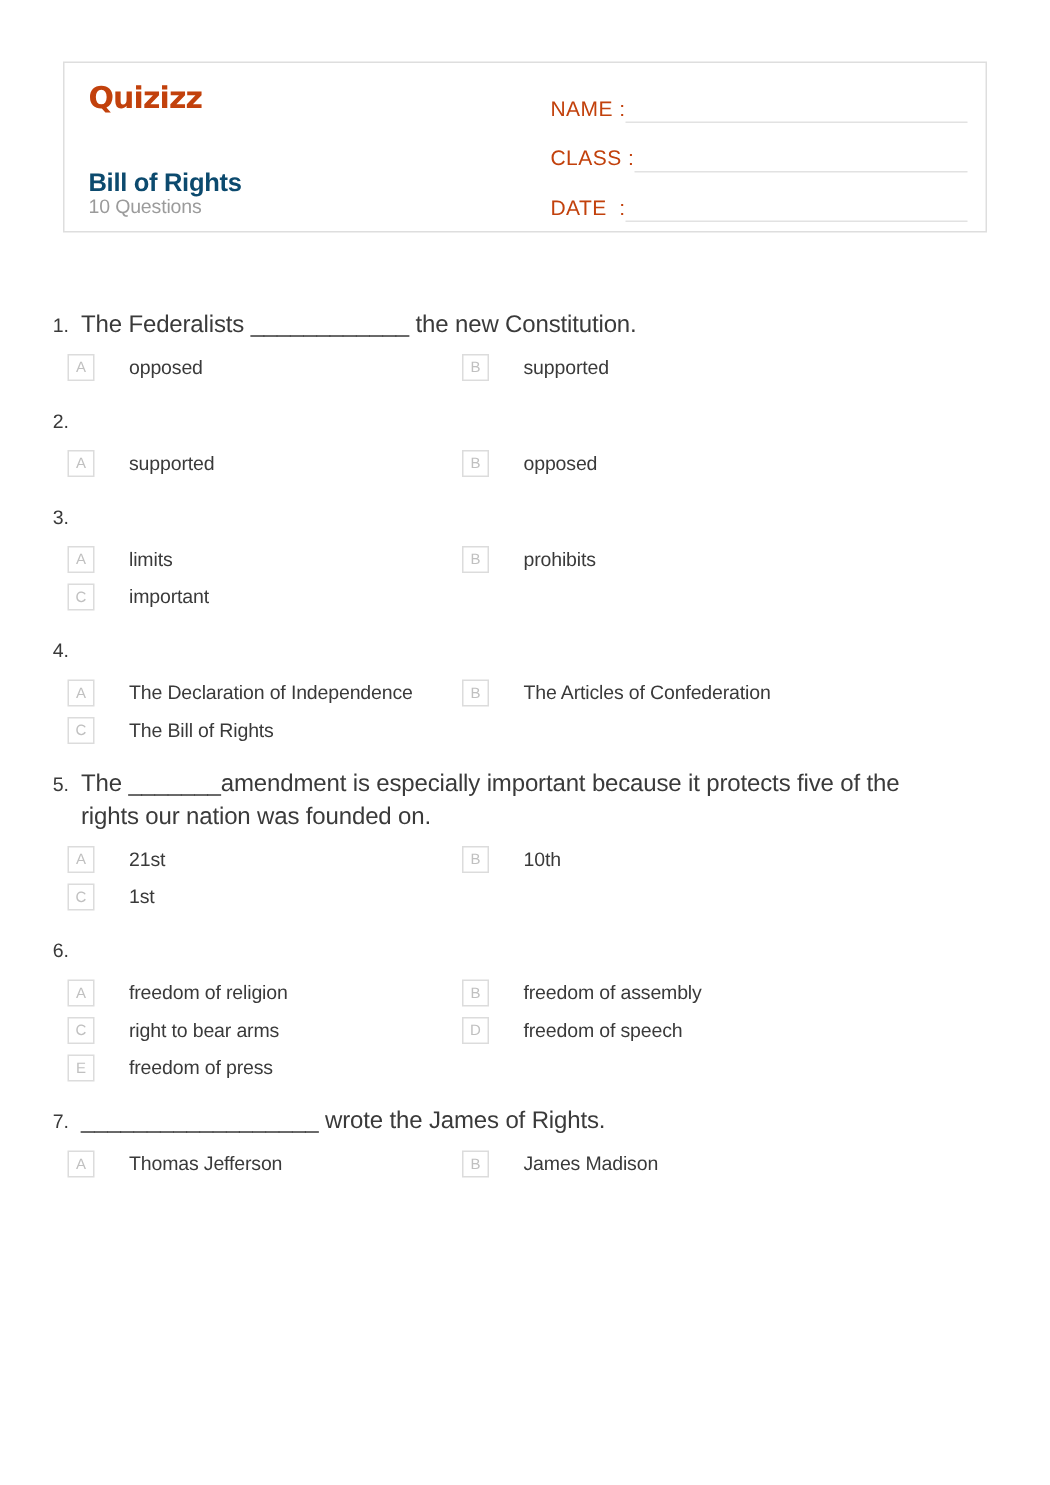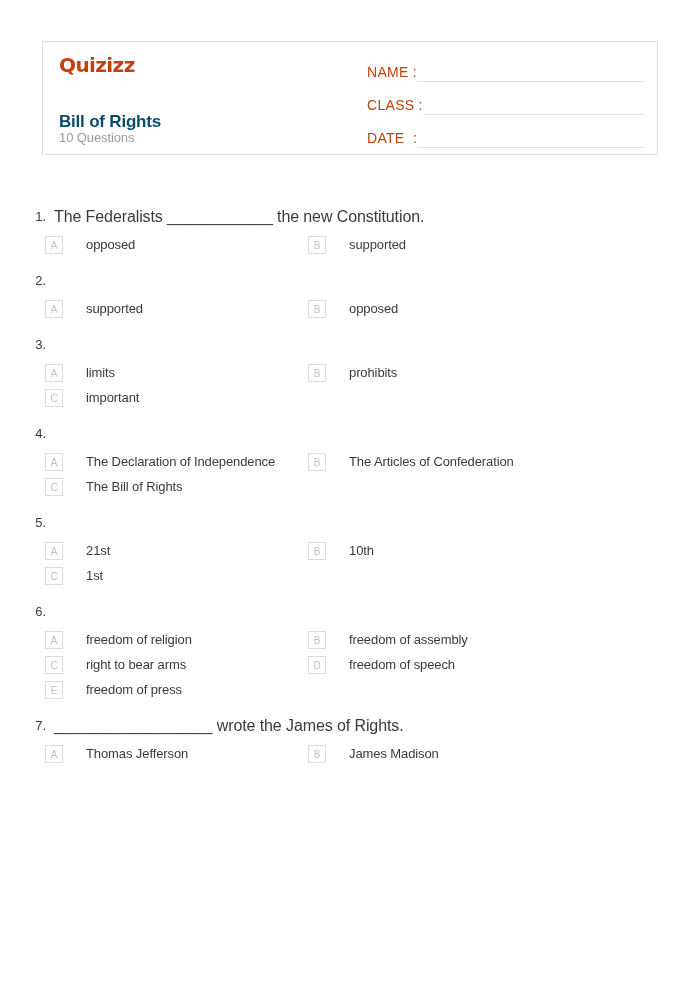--- a/index.html
+++ b/index.html
@@ -280,20 +280,21 @@
             <div class="opt empty">
               <div class="opt-letter"></div>
               <div class="opt-text"></div>
             </div>
           </div>
         </div>
       </div>
       <div class="question-block">
         <div class="q-row">
           <div class="q-num">5.</div>
+          <div class="q-text">The _______amendment is especially important because it protects five of the rights our nation was founded on.</div>
         </div>
         <div class="options">
           <div class="opt-row">
             <div class="opt">
               <div class="opt-letter">A</div>
               <div class="opt-text">21st</div>
             </div>
             <div class="opt">
               <div class="opt-letter">B</div>
               <div class="opt-text">10th</div>

